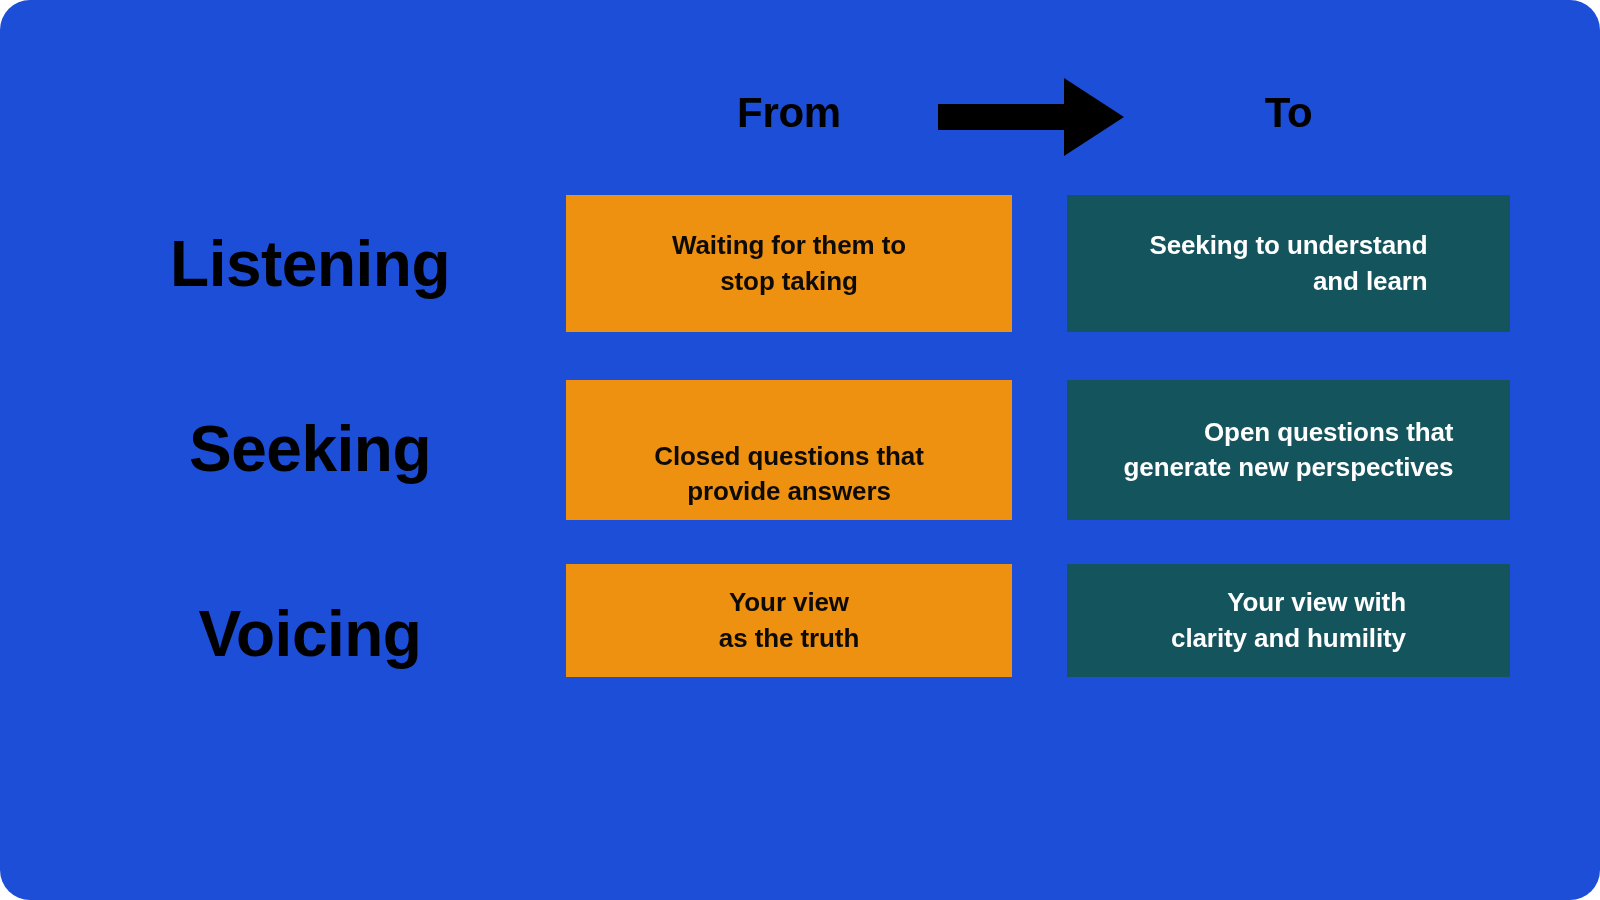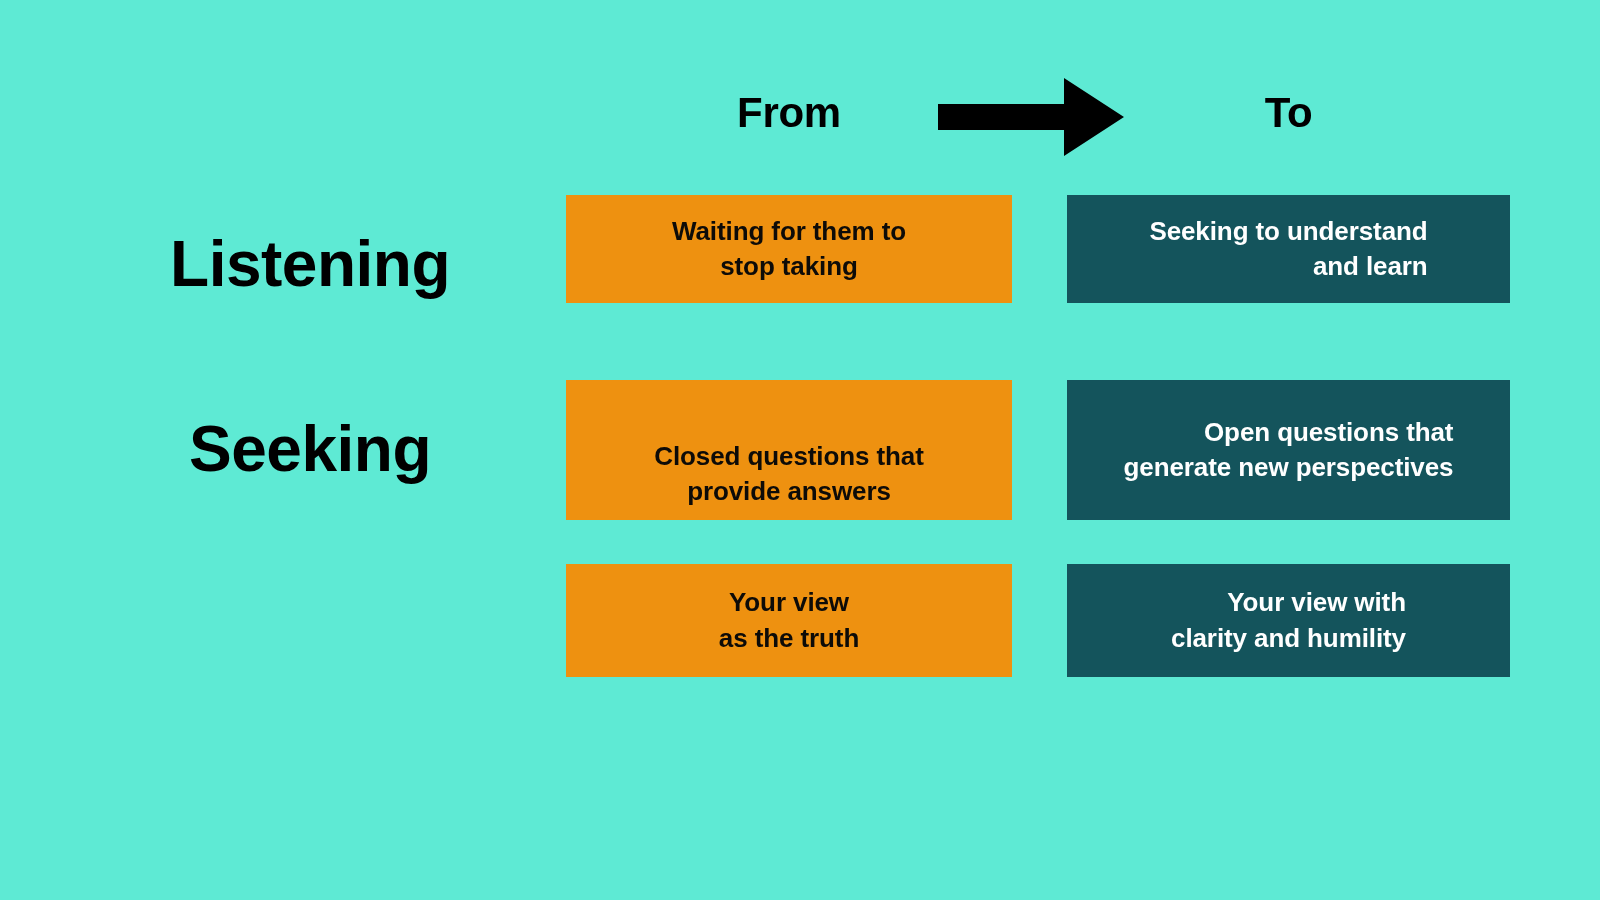--- a/index.html
+++ b/index.html
@@ -94,32 +94,32 @@
     width: 446px;
   }
   .card.to {
     left: 1067px;
     width: 443px;
   }
   .card.from .card-text { color: #0d0b08; }
   .card.to   .card-text { color: #ffffff; text-align: right; }
 
   
-  .r0 { top: 195px; height: 108px; }
+  .r0 { top: 195px; height: 137px; }
   .r1 { top: 380px; height: 140px; }
   .r2 { top: 564px; height: 113px; }
 
   .lbl-r0 { top: 232px; }
   .lbl-r1 { top: 417px; }
   .lbl-r2 { top: 602px; }
 </style>
 </head>
 <body style="background: rgb(255, 255, 255);">
 
-<div id="canvas" style="background: #5eead4;">
+<div id="canvas" style="background: #1d4ed8; border-radius: 30px;">
 
   <div class="header-label" id="header-from" style="color: rgb(0, 0, 0);">From</div>
 
   <div id="arrow">
     <svg viewBox="0 0 190 82" xmlns="http://www.w3.org/2000/svg" aria-hidden="true">
       <path d="M2 28 L128 28 L128 2 L188 41 L128 80 L128 54 L2 54 Z" fill="#000000"></path>
     </svg>
   </div>
 
   <div class="header-label" id="header-to" style="color: rgb(0, 0, 0);">To</div>
@@ -149,20 +149,21 @@
     </span>
   </div>
 
   <div class="card to r1" style="background: rgb(20, 84, 92);">
     <span class="card-text" style="color: rgb(255, 255, 255);">
       <span>Open questions that</span><br>
       <span>generate new perspectives</span>
     </span>
   </div>
 
+  <div class="row-label lbl-r2" style="color: rgb(0, 0, 0);">Voicing</div>
 
   <div class="card from r2" style="background: rgb(238, 145, 16);">
     <span class="card-text" style="color: rgb(13, 11, 8);">
       <span>Your view</span><br>
       <span>as the truth</span>
     </span>
   </div>
 
   <div class="card to r2" style="background: rgb(20, 84, 92);">
     <span class="card-text" style="color: rgb(255, 255, 255);">

